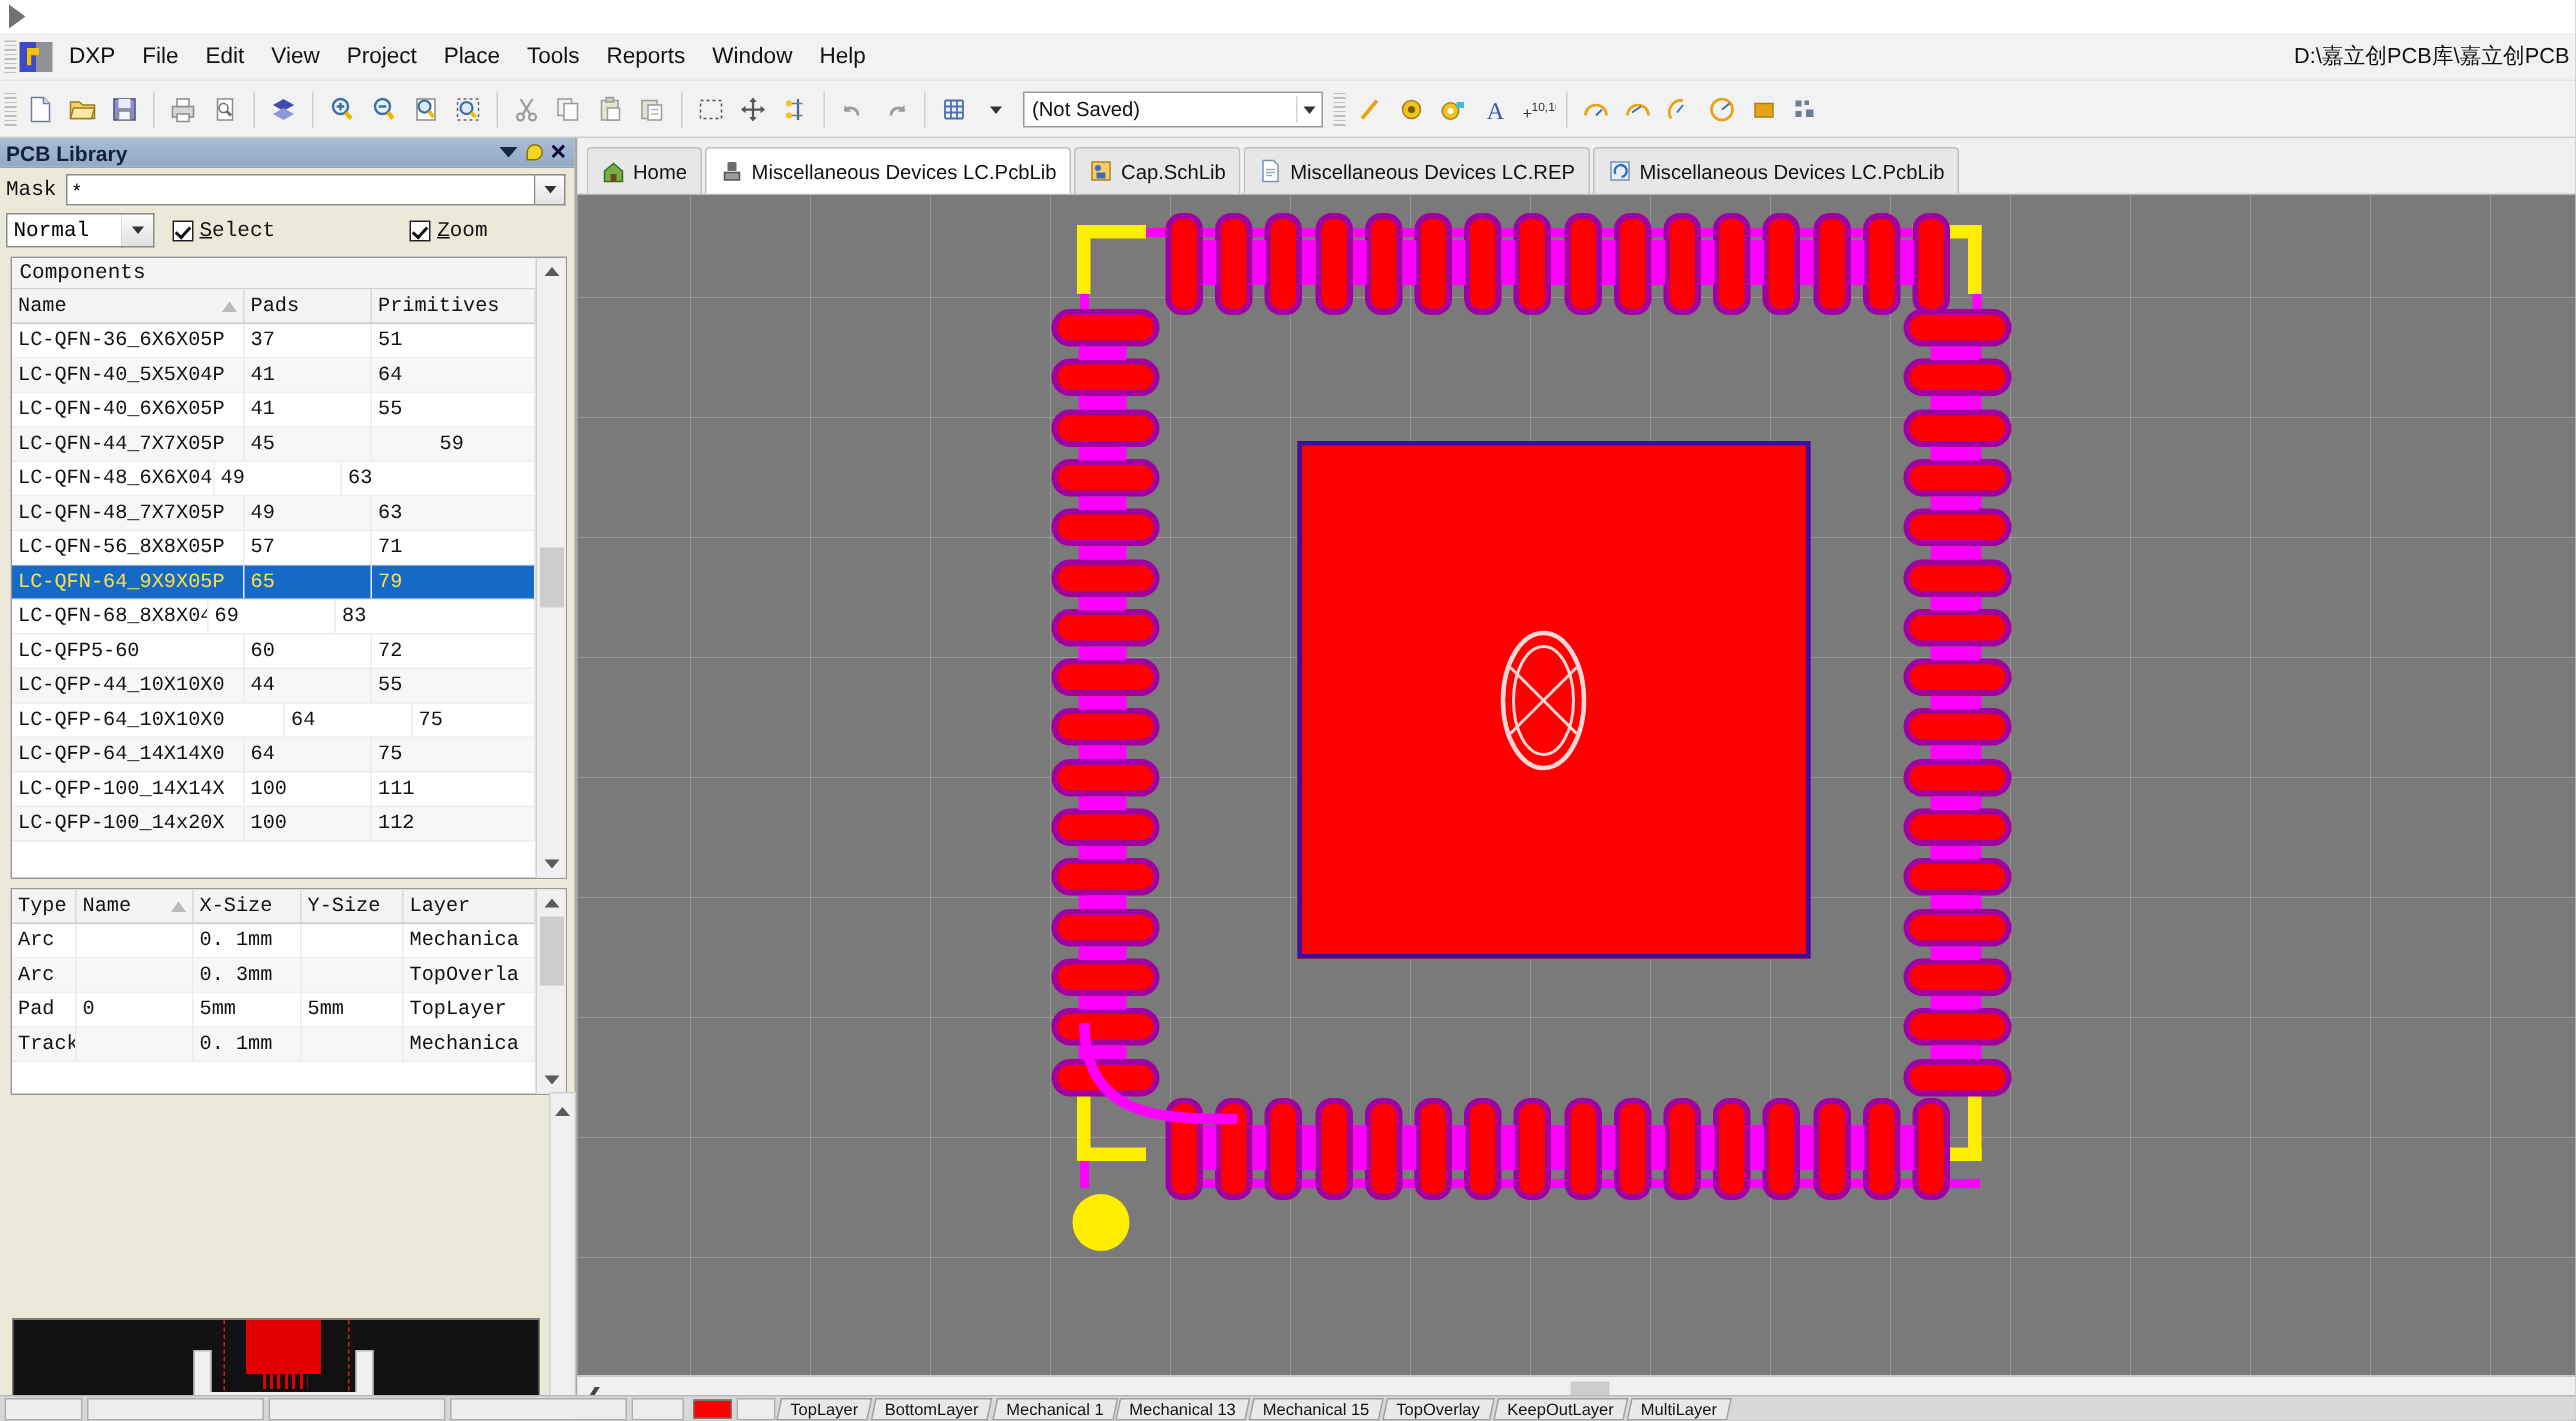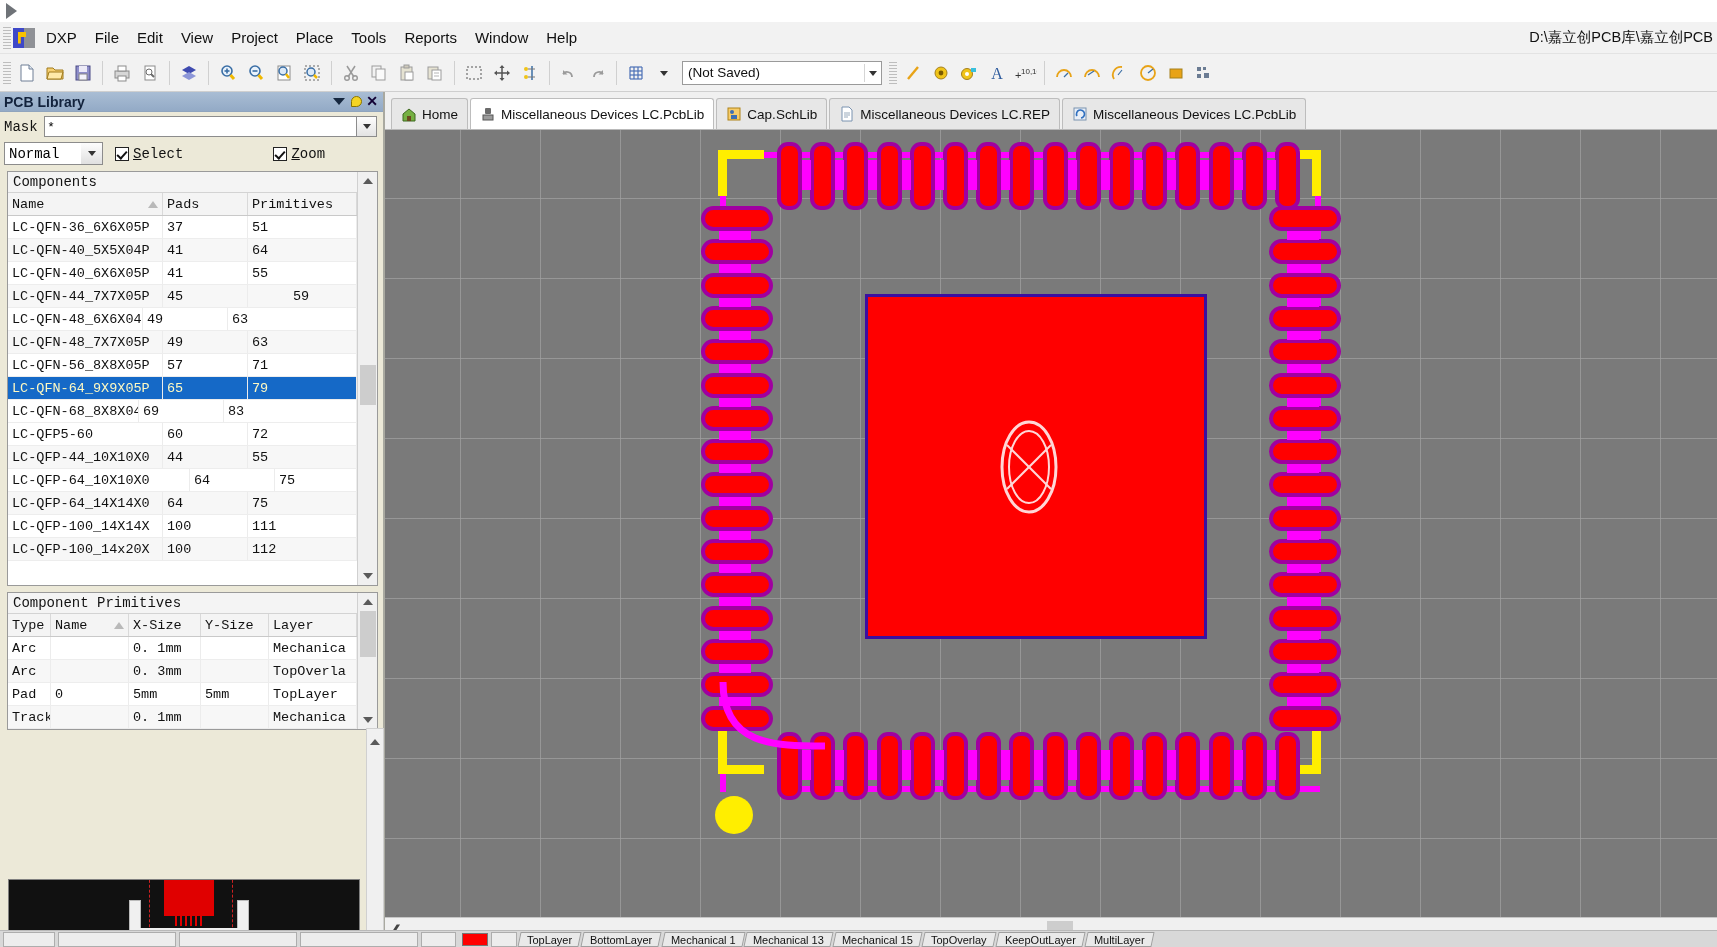--- a/index.html
+++ b/index.html
@@ -186,21 +186,21 @@
     display: flex; align-items: center; padding-left: 4px;
     border-right: 1px solid #d9d9d9; position: relative; white-space: nowrap;
   }
   .gh .sortmark {
     position: absolute; right: 4px; top: 50%; margin-top: -3px;
     width: 0;height: 0;border-left:5px solid transparent;border-right:5px solid transparent;border-bottom:7px solid #b9b9b9;
   }
   .grow { height: 23px; display: flex; border-bottom: 1px solid #ededed; }
   .grow.alt { background: #f7f7f7; }
   .grow.sel { background: #1569c7; }
-  .grow.sel .gc { color: #fef9c3; }
+  .grow.sel .gc { color: #fde047; }
   .gc {
     font-family: "Liberation Mono", monospace; font-size: 13.5px; color: #111;
     display: flex; align-items: center; padding-left: 4px;
     border-right: 1px solid #ececec; overflow: hidden; white-space: nowrap;
   }
 
   .vscroll {
     width: 20px; background: #f0f0f0; border-left: 1px solid #d0d0d0;
     display: flex; flex-direction: column; align-items: center; flex: none;
   }
@@ -708,21 +708,20 @@
           <div class="vs-btn">
               <span class="vs-dn"></span>
             </div>
         </div>
       </div>
     </div>
 
     <div class="grid-box" style="height:138px; margin-top:6px;">
       <div style="display:flex; flex:1; min-height:0;">
         <div style="flex:1; display:flex; flex-direction:column; min-width:0;">
-          <div class="grid-caption">Component Primitives</div>
           <div class="grid-head">
             <div class="gh" style="width:43px;">Type</div>
             <div class="gh" style="width:78px;">
               <span>Name</span>
                 <span class="sortmark"></span>
               </div>
             <div class="gh" style="width:72px;">X-Size</div>
             <div class="gh" style="width:68px;">Y-Size</div>
             <div class="gh" style="flex:1;">Layer</div>
           </div>

